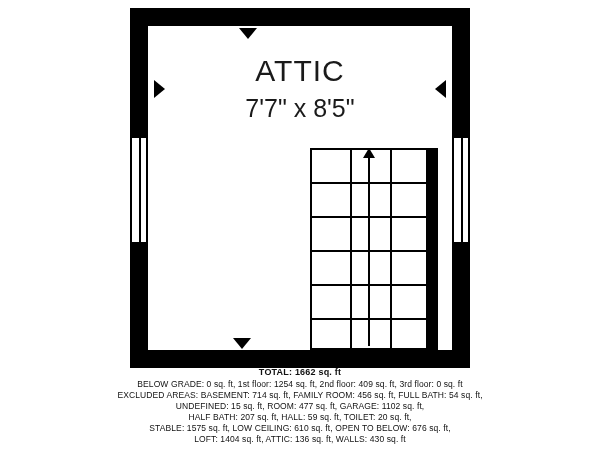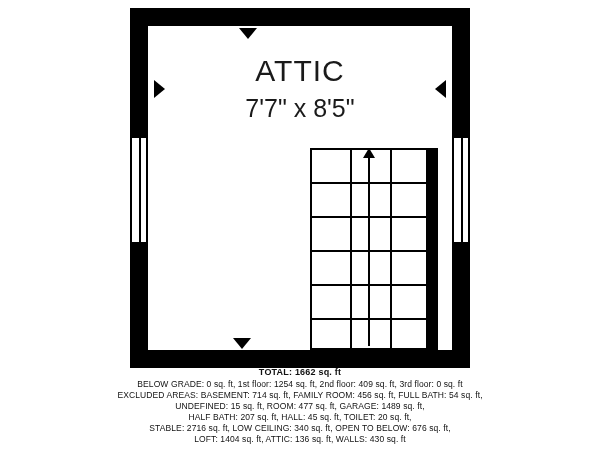--- a/index.html
+++ b/index.html
@@ -251,21 +251,21 @@
     <div class="marker left" id="marker-right"></div>
     <div class="marker down" id="marker-bottom"></div>
 
   </div>
 
   <div id="legend">
     <div class="total">TOTAL: 1662 sq. ft</div>
     <div class="lines">
       <div>BELOW GRADE: 0 sq. ft, 1st floor: 1254 sq. ft, 2nd floor: 409 sq. ft, 3rd floor: 0 sq. ft</div>
       <div>EXCLUDED AREAS: BASEMENT: 714 sq. ft, FAMILY ROOM: 456 sq. ft, FULL BATH: 54 sq. ft,</div>
-      <div>UNDEFINED: 15 sq. ft, ROOM: 477 sq. ft, GARAGE: 1489 sq. ft,</div>
-      <div>HALF BATH: 207 sq. ft, HALL: 45 sq. ft, TOILET: 20 sq. ft,</div>
-      <div>STABLE: 2716 sq. ft, LOW CEILING: 340 sq. ft, OPEN TO BELOW: 676 sq. ft,</div>
+      <div>UNDEFINED: 15 sq. ft, ROOM: 477 sq. ft, GARAGE: 1102 sq. ft,</div>
+      <div>HALF BATH: 207 sq. ft, HALL: 59 sq. ft, TOILET: 20 sq. ft,</div>
+      <div>STABLE: 1575 sq. ft, LOW CEILING: 610 sq. ft, OPEN TO BELOW: 676 sq. ft,</div>
       <div>LOFT: 1404 sq. ft, ATTIC: 136 sq. ft, WALLS: 430 sq. ft</div>
     </div>
 
   </div>
 
 </div>
 
 </body></html>

